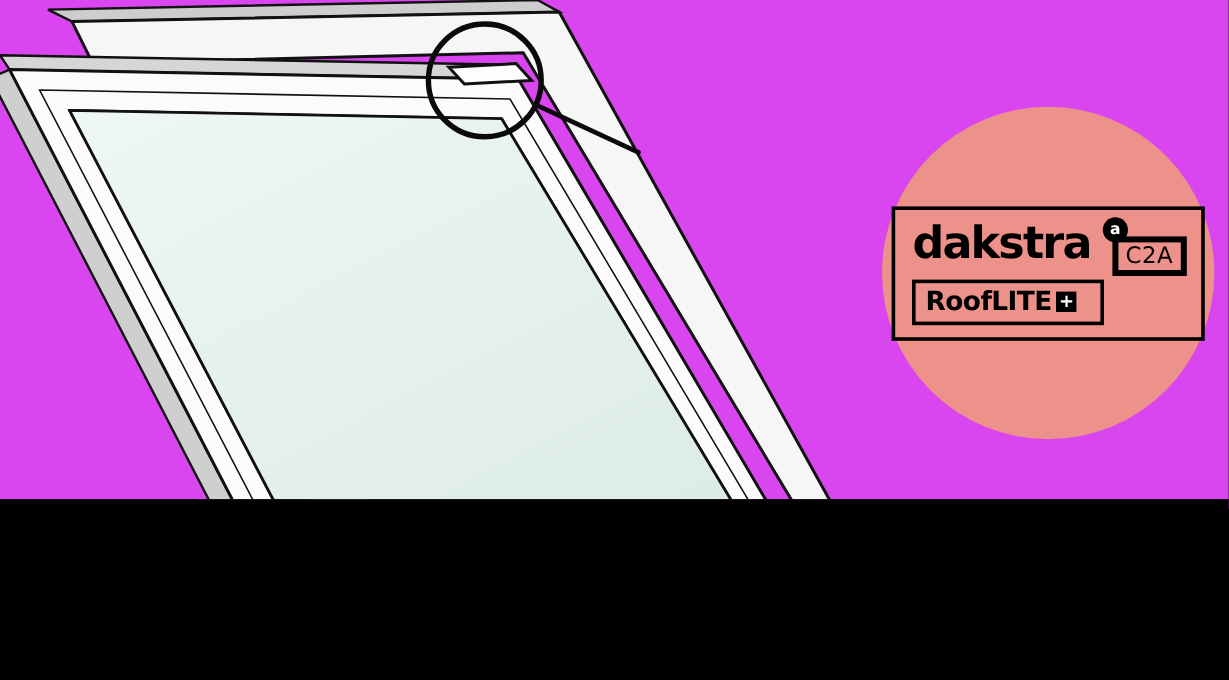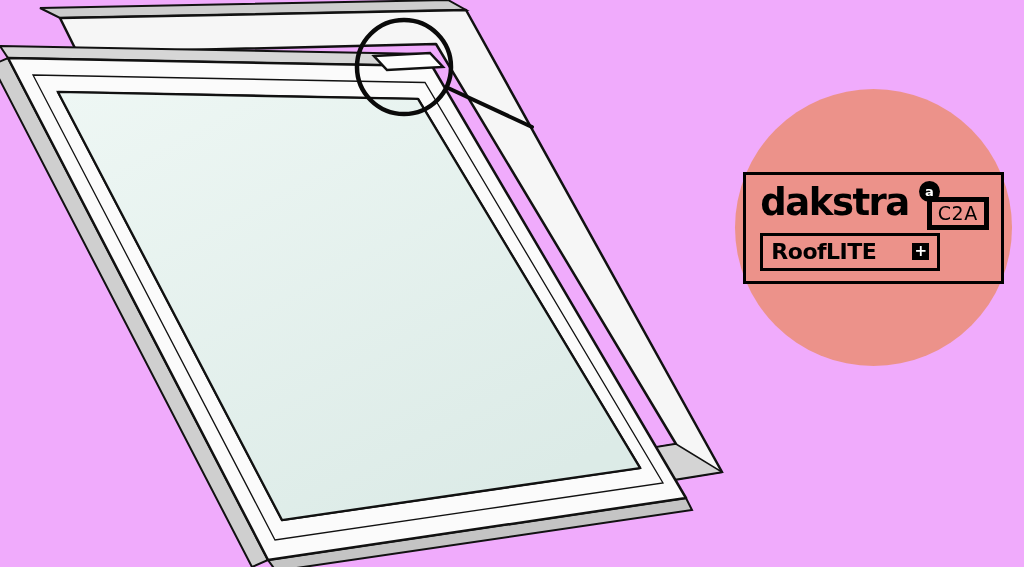--- a/index.html
+++ b/index.html
@@ -4,22 +4,22 @@
 <style>
   html, body {
     margin: 0;
     padding: 0;
     background: #000;
     font-family: "DejaVu Sans", sans-serif;
   }
   .stage {
     position: relative;
     width: 1024px;
-    height: 567px;
-    background: #f0abfc;
+    height: 416px;
+    background: #d946ef;
     overflow: hidden;
   }
   .stage svg {
     position: absolute;
     left: 0;
     top: 0;
   }
   
   .brand-circle {
     position: absolute;
@@ -83,22 +83,21 @@
     letter-spacing: 0.5px;
     color: #000;
   }
   .brand-row2 {
     display: flex;
   }
   .rooflite-box {
     display: inline-flex;
     align-items: center;
     border: 3px solid #000;
-    padding: 3px 8px 4px 8px;
-    gap: 32px;
+    padding: 3px 20px 4px 8px;
   }
   .rooflite-text {
     font-size: 22px;
     font-weight: 800;
     letter-spacing: -0.5px;
     color: #000;
   }
   .plus-square {
     width: 17px;
     height: 17px;

